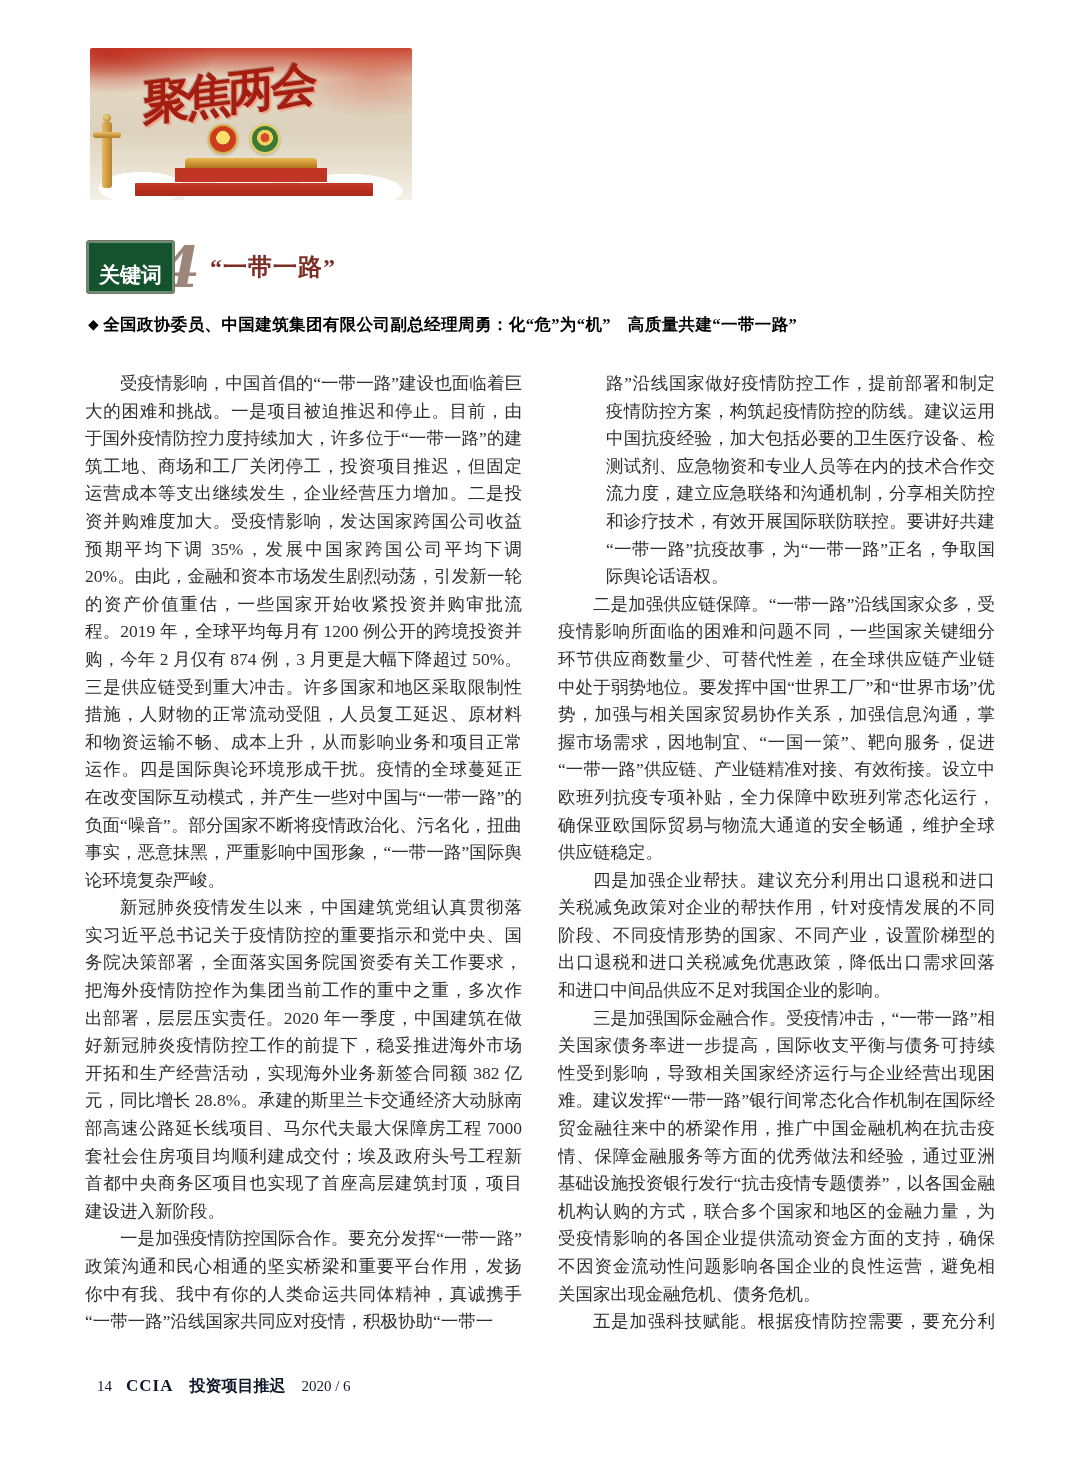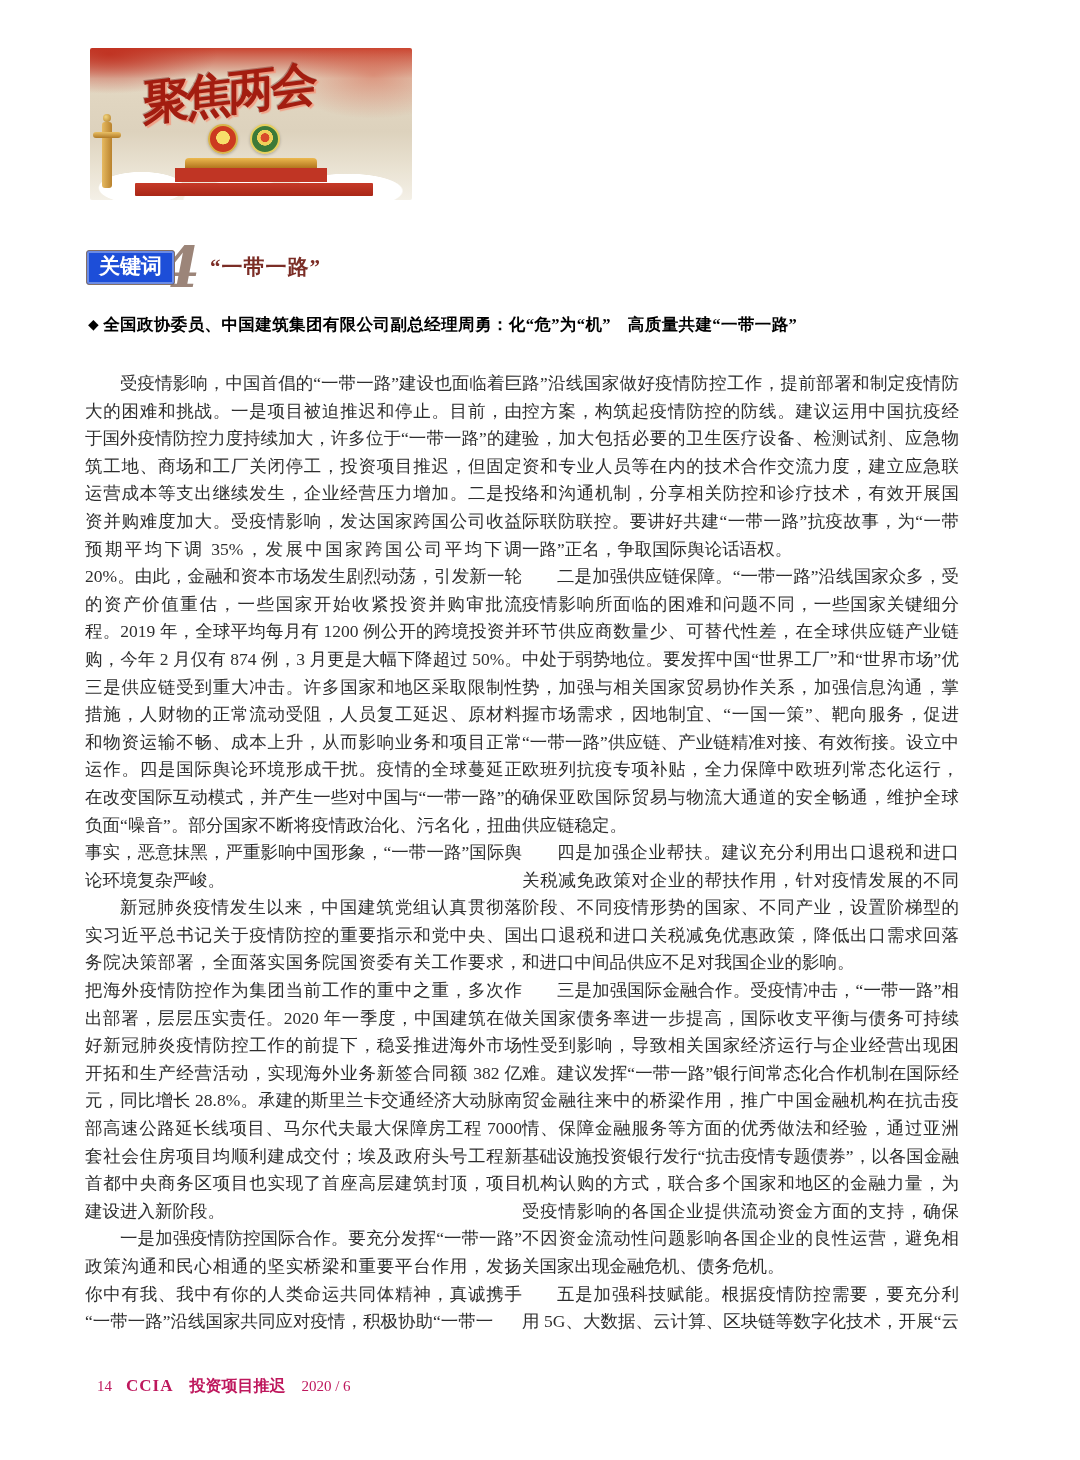--- a/index.html
+++ b/index.html
@@ -66,64 +66,64 @@
     background:linear-gradient(180deg,#c63a28,#a92717);border-radius:1px;
   }
 
   
   .keyword-row{
     position:absolute;left:86px;top:240px;height:54px;
     display:flex;align-items:center;
   }
   .kw-box{
     position:relative;z-index:2;
-    background:#1d4ed8;color:#ffffff;
+    background:#14532d;color:#ffffff;
     font-weight:bold;font-size:21px;line-height:1;
-    padding:4px 12px 8px;border-radius:3px;
+    padding:23px 12px 8px;border-radius:3px;
     border:1px solid #857064;
     box-shadow:inset 0 0 0 2px rgba(255,255,255,.35);
     font-family:"Liberation Sans",sans-serif;
   }
   .kw-num{
     position:relative;z-index:1;margin-left:-14px;
     font-size:56px;font-weight:bold;font-style:italic;line-height:.9;
     color:#9c8579;
     font-family:"DejaVu Serif",serif;
   }
   .kw-topic{
-    margin-left:10px;font-size:21px;font-weight:bold;color:#7b2d26;
+    margin-left:10px;font-size:24px;font-weight:bold;color:#7b2d26;
     letter-spacing:1px;
   }
 
   
   .byline{
     position:absolute;left:88px;top:314px;width:912px;
     font-size:16.5px;font-weight:bold;color:#000000;
     letter-spacing:.4px;white-space:nowrap;
     font-family:"Liberation Serif","DejaVu Serif",serif;
   }
   .byline .bullet{font-size:14px;margin-right:4px;position:relative;top:-1px;}
 
   
   .columns{
     position:absolute;left:85px;top:370px;width:910px;height:968px;
-    display:flex;overflow:hidden;
+    display:flex;gap:36px;overflow:hidden;
   }
   .col{
     width:437px;height:968px;overflow:hidden;
     font-size:17.5px;line-height:27.6px;color:#2e2e2e;
     text-align:justify;
   }
   .para{margin:0;text-indent:2em;}
-  .para.no-indent{text-indent:0;}
+  .para.no-indent{text-indent:0;margin-left:48px;}
 
   
   .footer{
     position:absolute;left:97px;top:1376px;
-    display:flex;align-items:baseline;gap:14px;color:#be185d;
+    display:flex;align-items:baseline;gap:14px;color:#0f172a;
   }
   .footer .page-num{font-size:15px;font-family:"Liberation Serif",serif;}
   .footer .journal{display:flex;align-items:baseline;gap:16px;font-weight:bold;}
   .footer .journal-abbr{font-size:17px;letter-spacing:1px;font-family:"Liberation Serif",serif;}
   .footer .journal-name{font-size:16px;}
   .footer .issue{font-size:15px;font-weight:normal;}
 </style>
 </head>
 <body>
 

